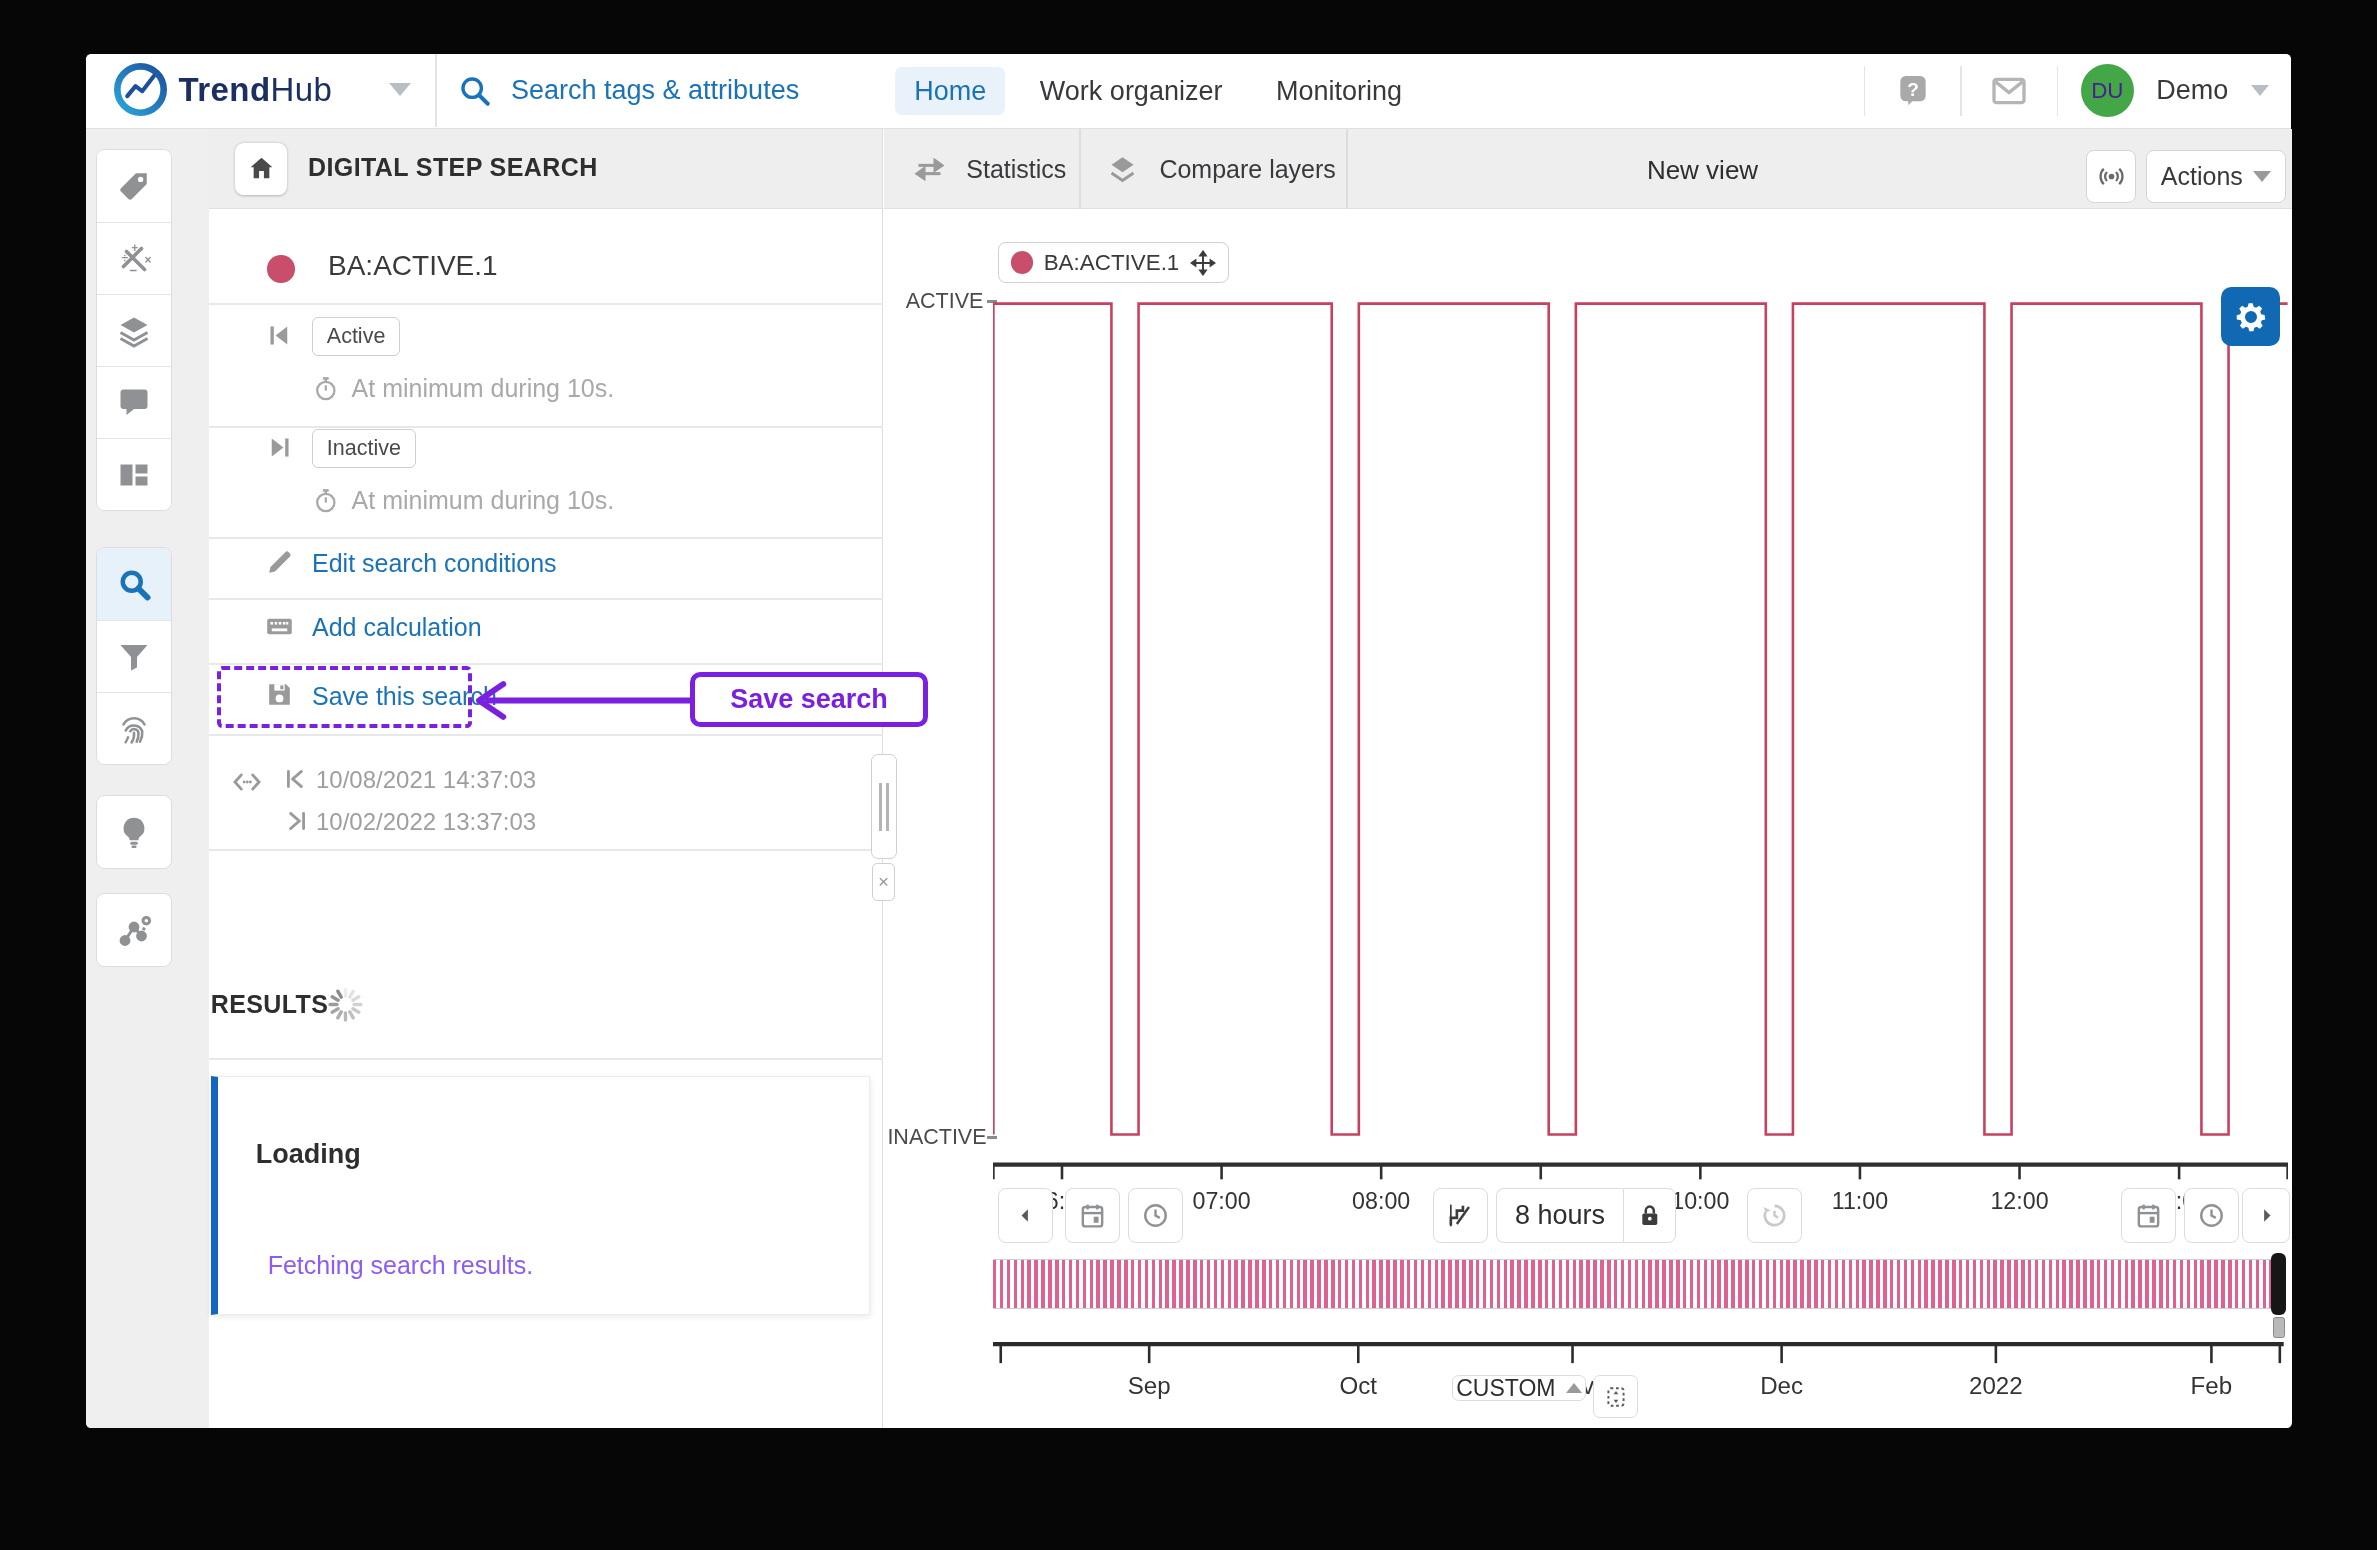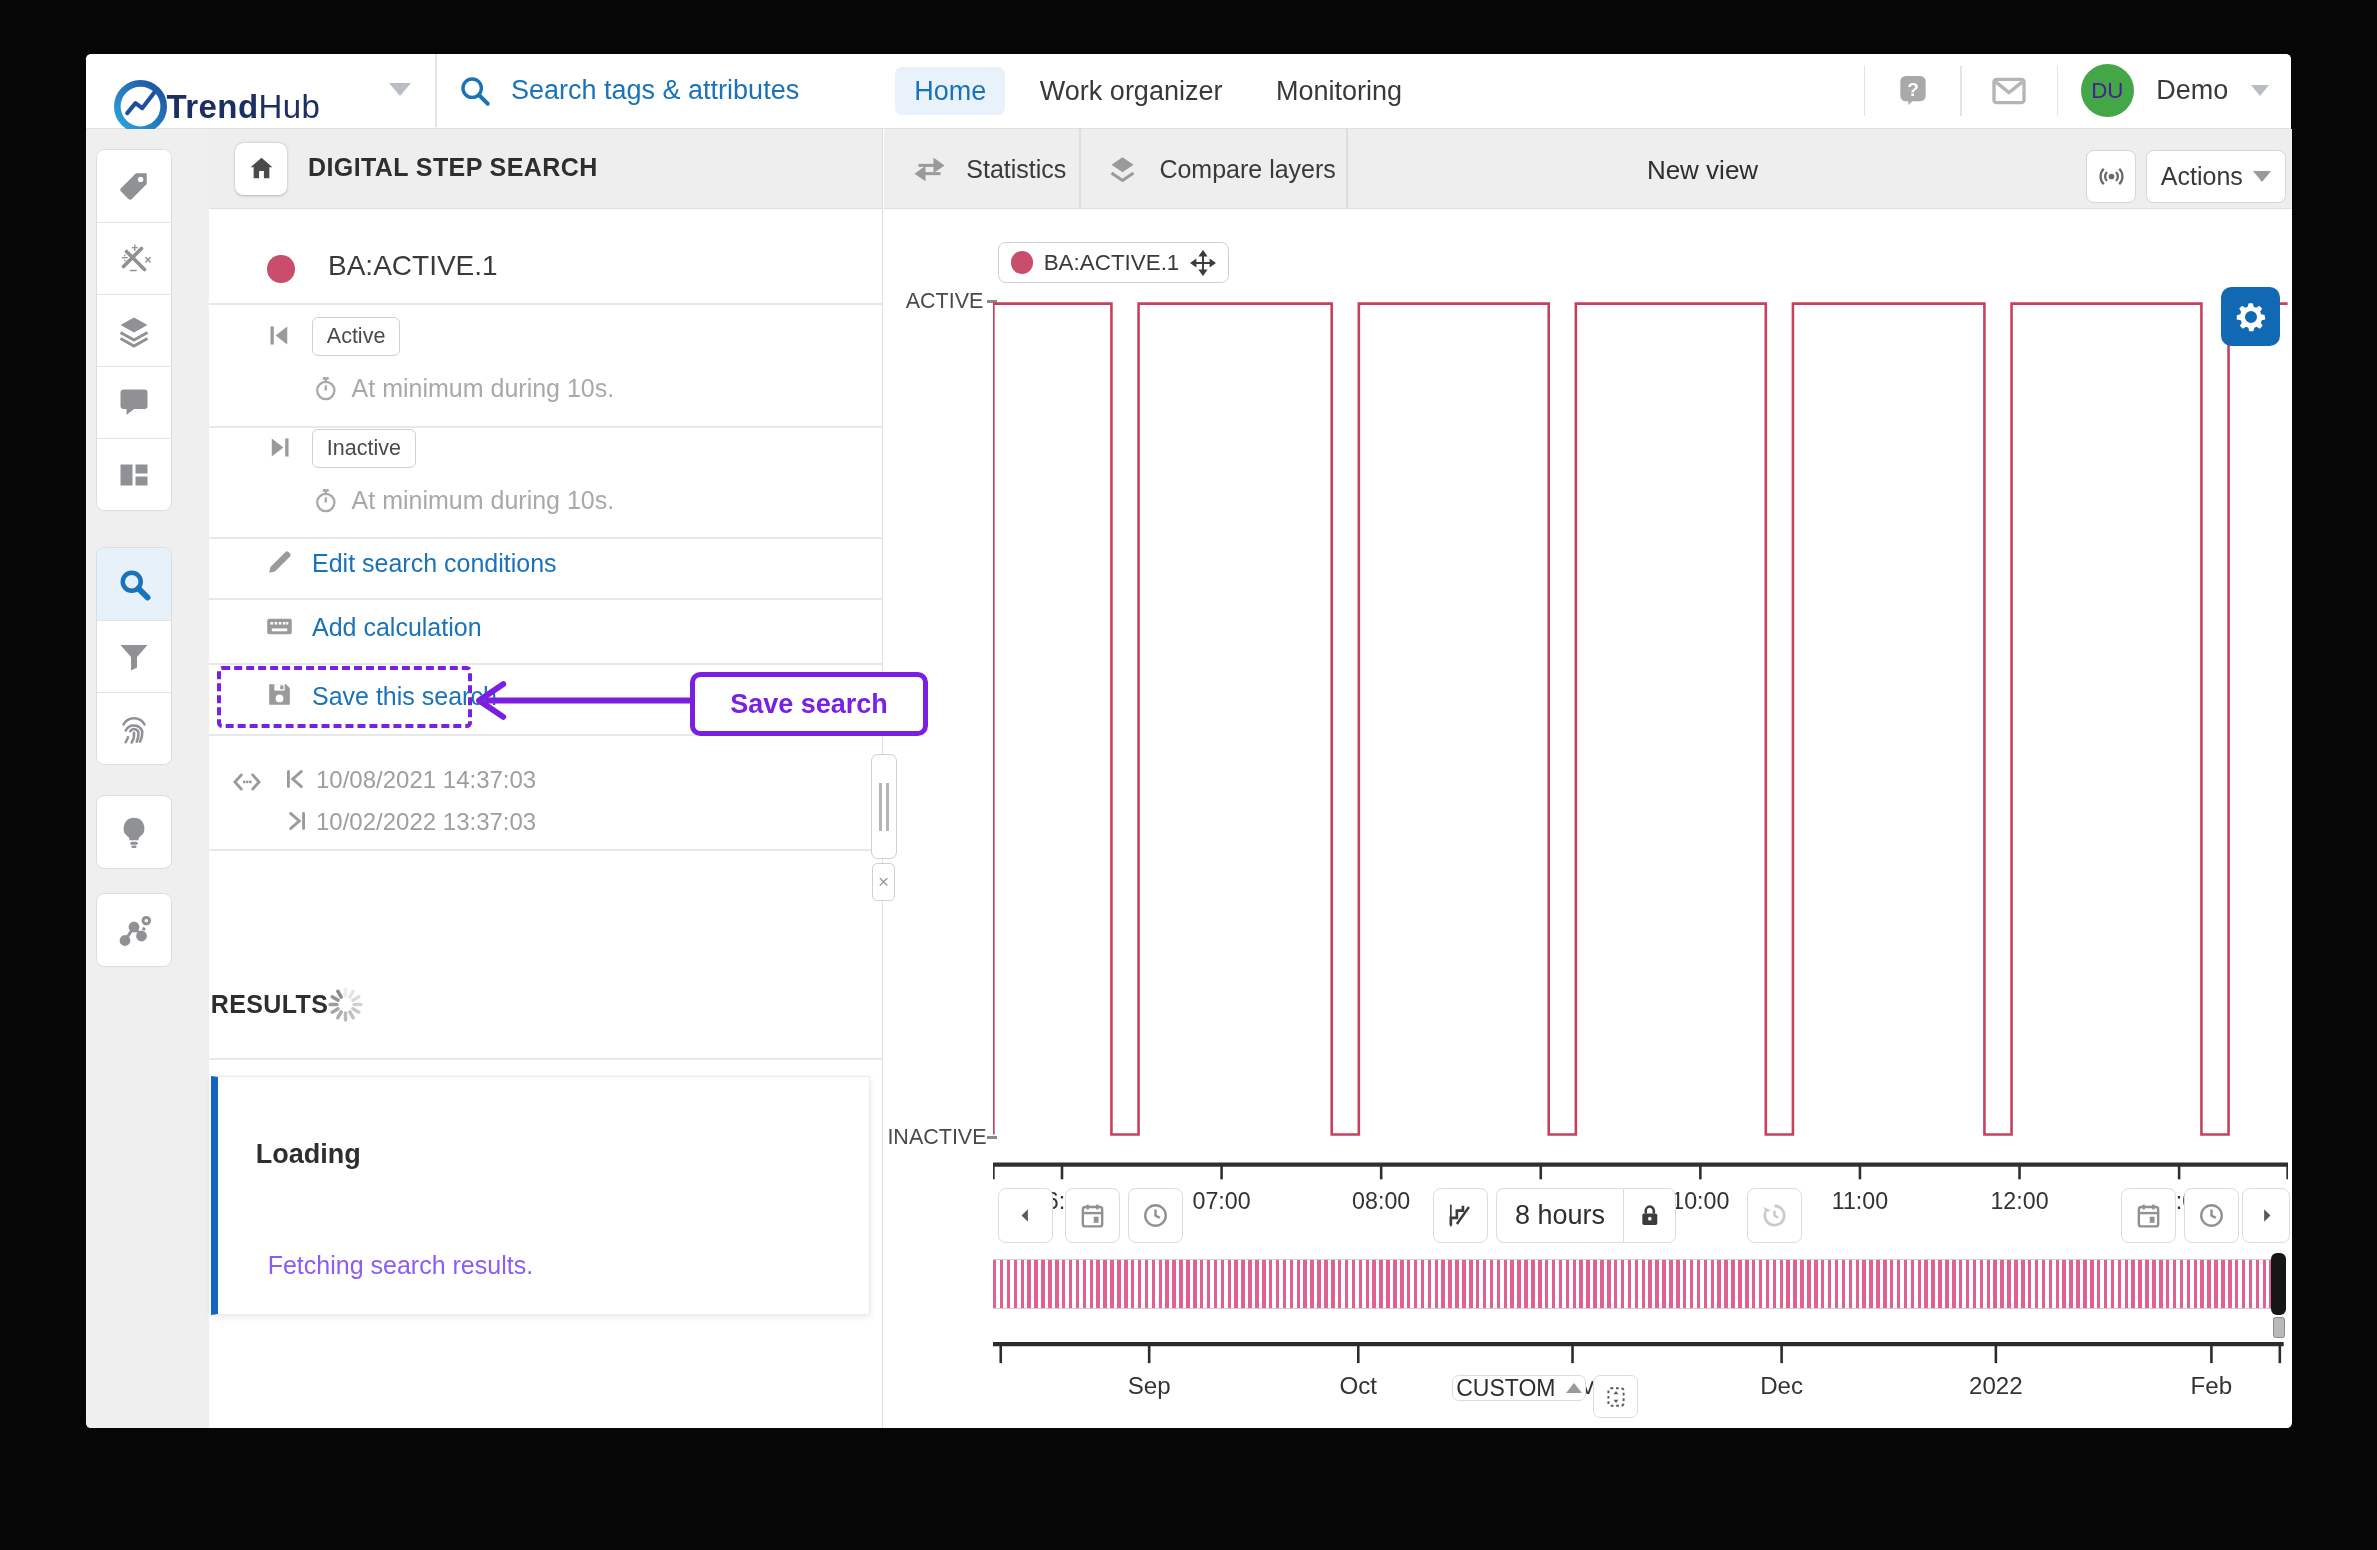--- a/index.html
+++ b/index.html
@@ -3,21 +3,21 @@
 <meta charset="utf-8">
 <style>
   * { margin:0; padding:0; box-sizing:border-box; }
   html,body { width:2377px; height:1551px; background:#060606; font-family:"Liberation Sans", sans-serif; }
   .abs { position:absolute; }
   .device { position:absolute; inset:0; background:#060606; border-radius:52px; }
   .app { position:absolute; left:86px; top:54px; width:2205px; height:1374px; background:#fff; border-radius:5.2px; overflow:visible; }
 
   
   .topbar { position:absolute; left:0; top:0; width:2205px; height:75px; background:#fff; border-bottom:1.7px solid #e0e0e0; border-radius:5.2px 5.2px 0 0; }
-  .brand { position:absolute; left:27.6px; top:24px; height:57px; display:flex; align-items:center; }
+  .brand { position:absolute; left:27.6px; top:7px; height:57px; display:flex; align-items:center; gap:12px; }
   .logo-circle { width:53px; height:53px; }
   .brand-text { font-size:33px; color:#1c2f63; letter-spacing:0.4px; }
   .brand-text b { font-weight:bold; }
   .brand-caret { position:absolute; left:303px; top:29px; width:0; height:0; border-left:11.2px solid transparent; border-right:11.2px solid transparent; border-top:13.8px solid #b9bec4; }
   .tb-divider { position:absolute; top:0; width:1.7px; height:73px; background:#e4e4e4; }
   .search-zone { position:absolute; left:372px; top:0; height:73px; display:flex; align-items:center; gap:19px;text-align:center; }
   .search-placeholder { font-size:27px; color:#1a72b8; }
   .nav { position:absolute; right:870px; top:12px; height:50px; display:flex; align-items:center; gap:15.5px; }
   .nav-item { font-size:27px; color:#38393b; padding:8.6px 19px; border-radius:6.9px; cursor:pointer; white-space:nowrap; }
   .nav-item.active { color:#1a72b8; background:#e9f2fb; }
@@ -42,21 +42,21 @@
   .pl-title { position:absolute; left:99px; top:24px; font-size:25px; font-weight:bold; color:#2e2e2e; letter-spacing:0.4px; }
   .divider { position:absolute; left:0; width:674px; height:1.7px; background:#e8e8e8; }
   .tag-dot { position:absolute; left:58px; width:27.6px; height:27.6px; border-radius:50%; }
   .tag-name { position:absolute; left:119px; font-size:28px; color:#3a3a3a; }
   .cond-icon { position:absolute; left:55px; color:#9a9a9a; }
   .chip { position:absolute; left:103px; font-size:21.5px; color:#4a4a4a; border:1.7px solid #cfcfcf; border-radius:6px; padding:6px 13.8px; background:#fff; }
   .dur-row { position:absolute; left:103px; display:flex; align-items:center; gap:12px; color:#a9a9a9; font-size:25px; }
   .link-ic { position:absolute; left:55px; color:#9a9a9a; }
   .link-txt { position:absolute; left:103px; font-size:25px; color:#1a72b8; }
   .dashed-box { position:absolute; left:7.8px; top:537px; width:255px; height:62px; border:4.3px dashed #7b1fe0; border-radius:5.2px; }
-  .callout { position:absolute; left:481px; top:543px; width:238px; height:64px; background:#fff; border:5.2px solid #7b1fe0; border-radius:10.3px; display:flex; align-items:center; justify-content:center; font-size:27px; font-weight:bold; color:#7b1fe0; z-index:30; }
+  .callout { position:absolute; left:481px; top:543px; width:238px; height:55px; background:#fff; border:5.2px solid #7b1fe0; border-radius:10.3px; display:flex; align-items:center; justify-content:center; font-size:27px; font-weight:bold; color:#7b1fe0; z-index:30; }
   .range-ic { position:absolute; color:#9a9a9a; }
   .range-txt { position:absolute; font-size:24px; color:#9e9e9e; }
   .search-btn { position:absolute; left:1.7px; top:736px; width:655px; height:71px; background:#142a60; border-radius:8.6px; color:#fff; font-size:28px; display:flex; align-items:center; justify-content:center; cursor:pointer; }
   .results-h { position:absolute; left:1.7px; top:861px; font-size:25px; font-weight:bold; color:#2e2e2e; letter-spacing:0.4px; }
   .load-card { position:absolute; left:1.7px; top:947px; width:659px; height:239px; background:#fff; border:0.9px solid #ececec; border-left:7.8px solid #1565c0; box-shadow:0 1.7px 6.9px rgba(0,0,0,.10); }
   .load-title { position:absolute; left:38px; top:62px; font-size:27px; font-weight:bold; color:#2e2e2e; }
   .load-msg { position:absolute; left:50px; top:138px; font-size:25px; color:#8b5cf6;margin-top:36px; }
   .splitter { position:absolute; left:662px; top:625px; width:26px; height:105px; background:#fff; border:1.7px solid #cfcfcf; border-radius:6.9px; z-index:20; display:flex; align-items:center; justify-content:center; gap:4.3px; cursor:col-resize; }
   .splitter i { display:block; width:2.6px; height:48px; background:#b5b5b5; }
   .splitter-x { position:absolute; left:663px; top:734px; width:23px; height:38px; background:#fff; border:1.7px solid #cfcfcf; border-radius:5.2px; z-index:20; color:#9a9a9a; font-size:19px; display:flex; align-items:center; justify-content:center; cursor:pointer; }

